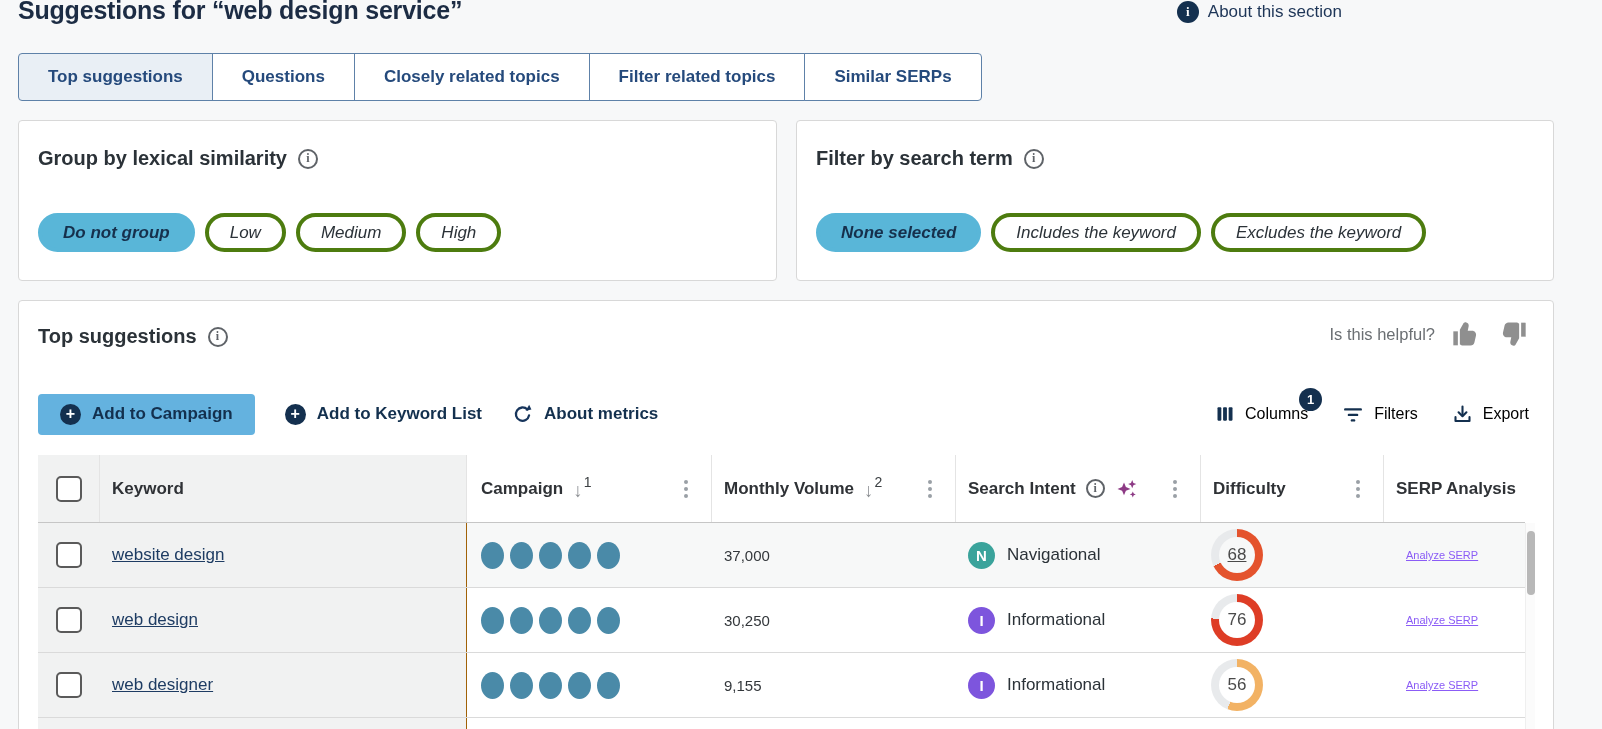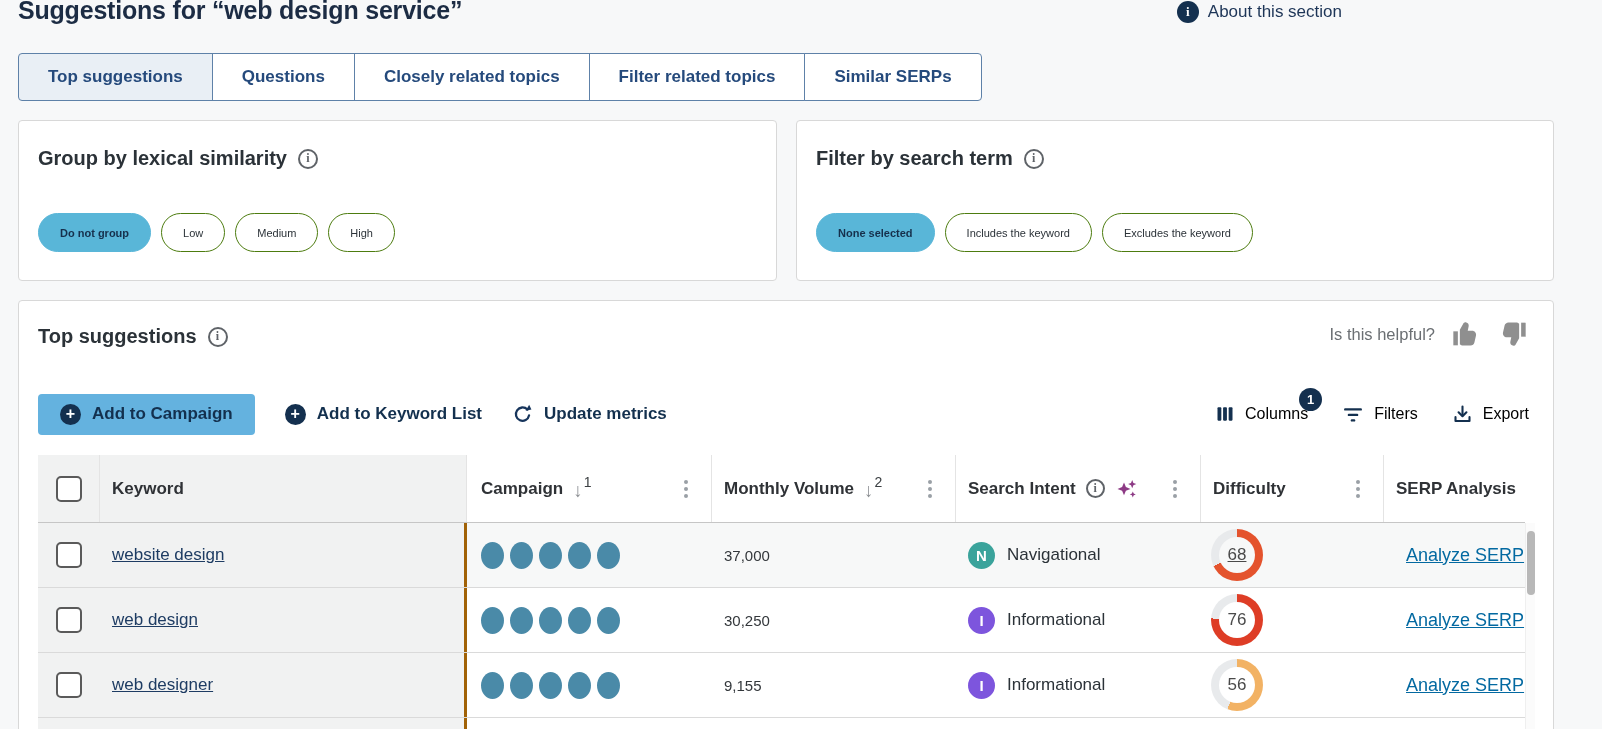--- a/index.html
+++ b/index.html
@@ -29,22 +29,22 @@
   .card { position:absolute; background:#fff; border:1px solid #d8d8d8; border-radius:4px; }
   .card-group  { left:18px;  top:120px; width:759px; height:161px; }
   .card-filter { left:796px; top:120px; width:758px; height:161px; }
   .card-head { position:absolute; left:19px; top:26px; display:flex; align-items:center; gap:11px; }
   .card-title { font-size:20px; font-weight:800; color:#2b3238; }
   .info-outline { width:20px; height:20px; border-radius:50%; border:2px solid #5f6368; color:#5f6368;
                   font-size:12px; font-weight:800; display:flex; align-items:center; justify-content:center;
                   cursor:pointer; font-family:"Liberation Serif",serif; flex:0 0 auto; }
   .pills { position:absolute; left:19px; top:92px; display:flex; gap:10px; }
   .pill { height:39px; display:flex; align-items:center; padding:0 21px; border-radius:20px;
-          border:1px solid #4d7c0f; background:#fff; color:#2b3238; font-size:11px; cursor:pointer;
-          white-space:nowrap; }
+          border:4px solid #4d7c0f; background:#fff; color:#2b3238; font-size:17px; cursor:pointer;
+          white-space:nowrap;font-style:italic; }
   .pill.selected { background:#59b6d8; border-color:#59b6d8; color:#16304c; font-weight:600; }
 
   
   .card-main { left:18px; top:300px; width:1536px; height:440px; }
   .main-head { position:absolute; left:19px; top:24px; display:flex; align-items:center; gap:11px; }
   .helpful { position:absolute; right:24px; top:17px; display:flex; align-items:center; gap:15px; }
   .helpful-label { color:#6b6f73; font-size:16.5px; }
   .thumb { cursor:pointer; display:flex; }
 
   .toolbar { position:absolute; left:19px; right:24px; top:92px; height:42px;
@@ -67,21 +67,21 @@
   .trow { display:grid; grid-template-columns:62px 367px 245px 244px 245px 183px 141px; }
   .thead { height:68px; border-bottom:1px solid #c6c6c6; }
   .thead .cell { border-right:1px solid #e4e4e4; font-size:17px; font-weight:700; color:#2f3236; }
   .thead .cell:last-child { border-right:none;align-items:center; }
   .cell { display:flex; align-items:center; position:relative; }
   .cell-check { justify-content:center; }
   .bg-key { background:#f1f2f2; }
   .row { height:65px; border-bottom:1px solid #dadada; background:#fff; }
   .row.hl { background:#f7f8f8; }
   .row .bg-key { background:#f1f2f2; }
-  .row .cell-keyword { border-right:3px solid #a16207; }
+  .row .cell-keyword { border-right:1px solid #a16207; }
   .row-partial { height:14px; border-bottom:none; }
   .cell-keyword { padding-left:12px; }
   .checkbox { width:26px; height:26px; border:2px solid #5a5a5a; border-radius:5px; background:#fff; cursor:pointer; }
   .kw-link { color:#1e3c63; font-size:17px; text-decoration:underline; cursor:pointer; }
   .sort { display:flex; align-items:flex-start; margin-left:10px; cursor:pointer; }
   .sort-arrow { color:#8d9094; font-size:19px; line-height:1; margin-top:3px; }
   .sort-rank { font-size:14px; color:#3c4043; font-weight:400; margin-left:1px; position:relative; top:-4px; }
   .kebab { position:absolute; right:20px; top:50%; transform:translateY(-50%); display:flex;
            flex-direction:column; gap:3px; cursor:pointer; padding:3px; }
   .kebab i { width:4px; height:4px; border-radius:50%; background:#9aa0a6; }
@@ -90,21 +90,21 @@
   .dots i { width:23px; height:27px; border-radius:50%; background:#4a8aa8; }
   .vol { font-size:15px; color:#33373b; }
   .intent { gap:12px; }
   .intent-badge { width:27px; height:27px; border-radius:50%; color:#fff; font-size:15px; font-weight:800;
                   display:flex; align-items:center; justify-content:center; flex:0 0 auto; }
   .intent-label { font-size:17px; color:#2b3238; }
   .donut { width:52px; height:52px; border-radius:50%; display:flex; align-items:center; justify-content:center; }
   .donut-hole { width:36px; height:36px; border-radius:50%; background:#fff; display:flex;
                 align-items:center; justify-content:center; font-size:17px; color:#4a4a4a; }
   .row.hl .donut-hole { background:#f7f8f8;text-decoration:underline; }
-  .serp-link { color:#0369a1; font-size:18px; text-decoration:underline; cursor:pointer; white-space:nowrap;text-align:center; }
+  .serp-link { color:#8b5cf6; font-size:11px; text-decoration:underline; cursor:pointer; white-space:nowrap;text-align:center; }
   .intent-head-icons { display:flex; align-items:center; gap:10px; margin-left:10px; }
 
   .scrollbar { position:absolute; left:1506px; top:222px; width:10px; height:218px; background:#fbfbfb;
                border-left:1px solid #efefef; }
   .scroll-thumb { position:absolute; left:1px; top:8px; width:8px; height:64px; border-radius:4px;
                   background:#b8b8b8; cursor:pointer; }
 </style>
 </head>
 <body>
 
@@ -182,21 +182,21 @@
         <span class="plus-circle">+</span>
         <span class="btn-label">Add to Keyword List</span>
       </div>
       <div class="tool-link">
         <span style="display:flex">
           <svg width="21" height="21" viewBox="0 0 24 24" fill="none">
               <path d="M19.5 13a7.6 7.6 0 1 1-1.9-6.6" stroke="#17355c" stroke-width="2.6" stroke-linecap="round"></path>
               <polygon points="15.6,7.6 22.2,6.4 19.6,0.9" fill="#17355c"></polygon>
             </svg>
         </span>
-        <span class="btn-label">Update metrics</span>
+        <span class="btn-label">About metrics</span>
       </div>
 
       <div class="toolbar-right">
         <div class="tool-right">
           <span style="display:flex">
             <svg width="20" height="20" viewBox="0 0 24 24" fill="#14304f">
                 <rect x="3" y="4" width="4.6" height="16" rx="1"></rect>
                 <rect x="9.7" y="4" width="4.6" height="16" rx="1"></rect>
                 <rect x="16.4" y="4" width="4.6" height="16" rx="1"></rect>
               </svg>

